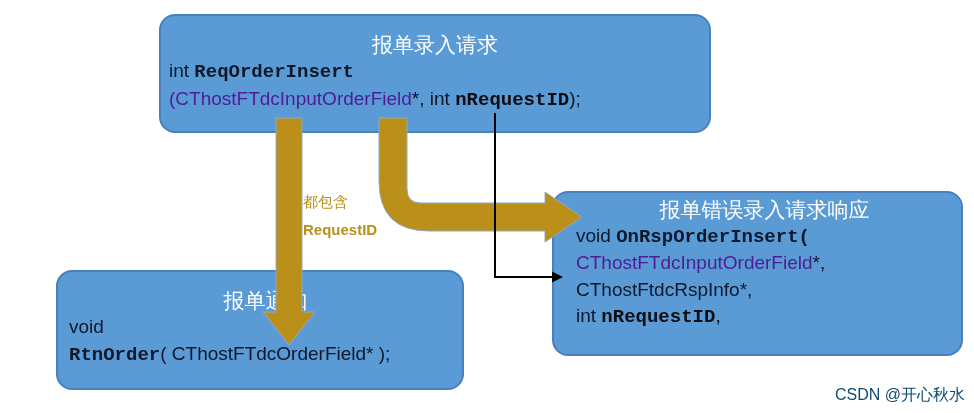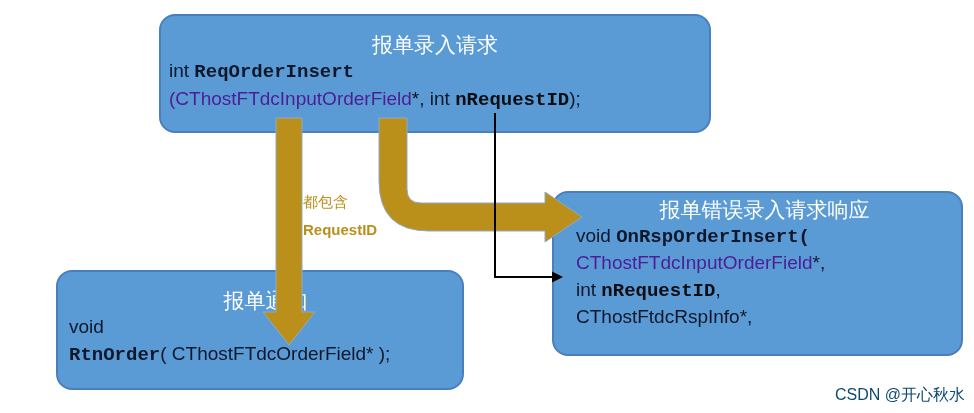--- a/index.html
+++ b/index.html
@@ -57,22 +57,22 @@
   <div class="box" id="box-request">
     <div class="title">报单录入请求</div>
     <div class="code"><span class="w">int </span><span class="w b">ReqOrderInsert</span></div>
     <div class="code"><span class="y">(CThostFTdcInputOrderField</span><span class="k">*</span><span class="w">, int </span><span class="k b">nRequestID</span><span class="w">);</span></div>
   </div>
 
   <div class="box" id="box-response">
     <div class="title">报单错误录入请求响应</div>
     <div class="code"><span class="w">void </span><span class="w b">OnRspOrderInsert(</span></div>
     <div class="code"><span class="y">CThostFTdcInputOrderField</span><span class="w">*,</span></div>
+    <div class="code"><span class="w">CThostFtdcRspInfo*,</span></div>
     <div class="code"><span class="w">int </span><span class="k b">nRequestID</span><span class="k">,</span></div>
-    <div class="code"><span class="w">CThostFtdcRspInfo*,</span></div>
   </div>
 
   <div class="box" id="box-notify">
     <div class="title">报单通知</div>
     <div class="code"><span class="w">void</span></div>
     <div class="code"><span class="w b">RtnOrder</span><span class="w">( CThostFTdcOrderField* );</span></div>
   </div>
 
   <svg id="arrow-layer" width="974" height="413" viewBox="0 0 974 413">
 

